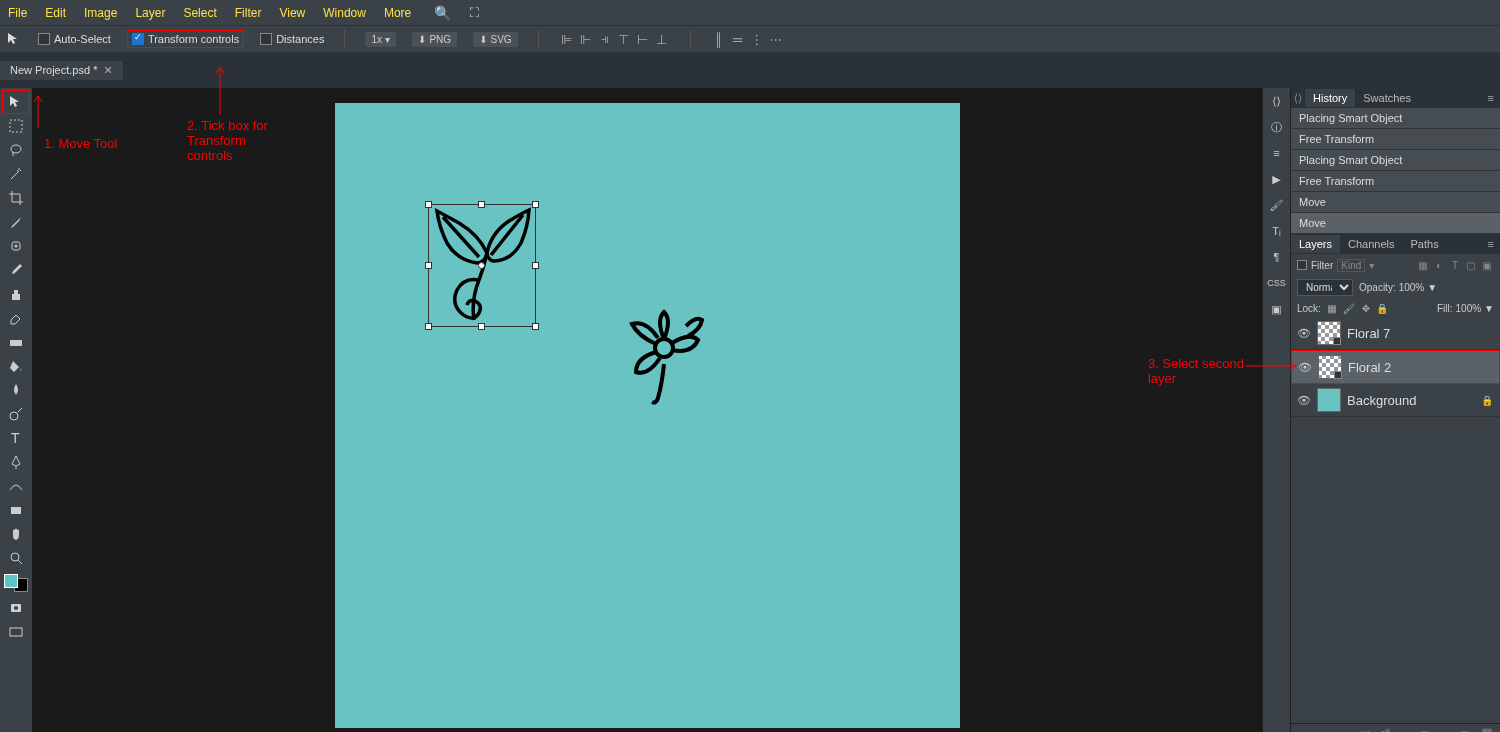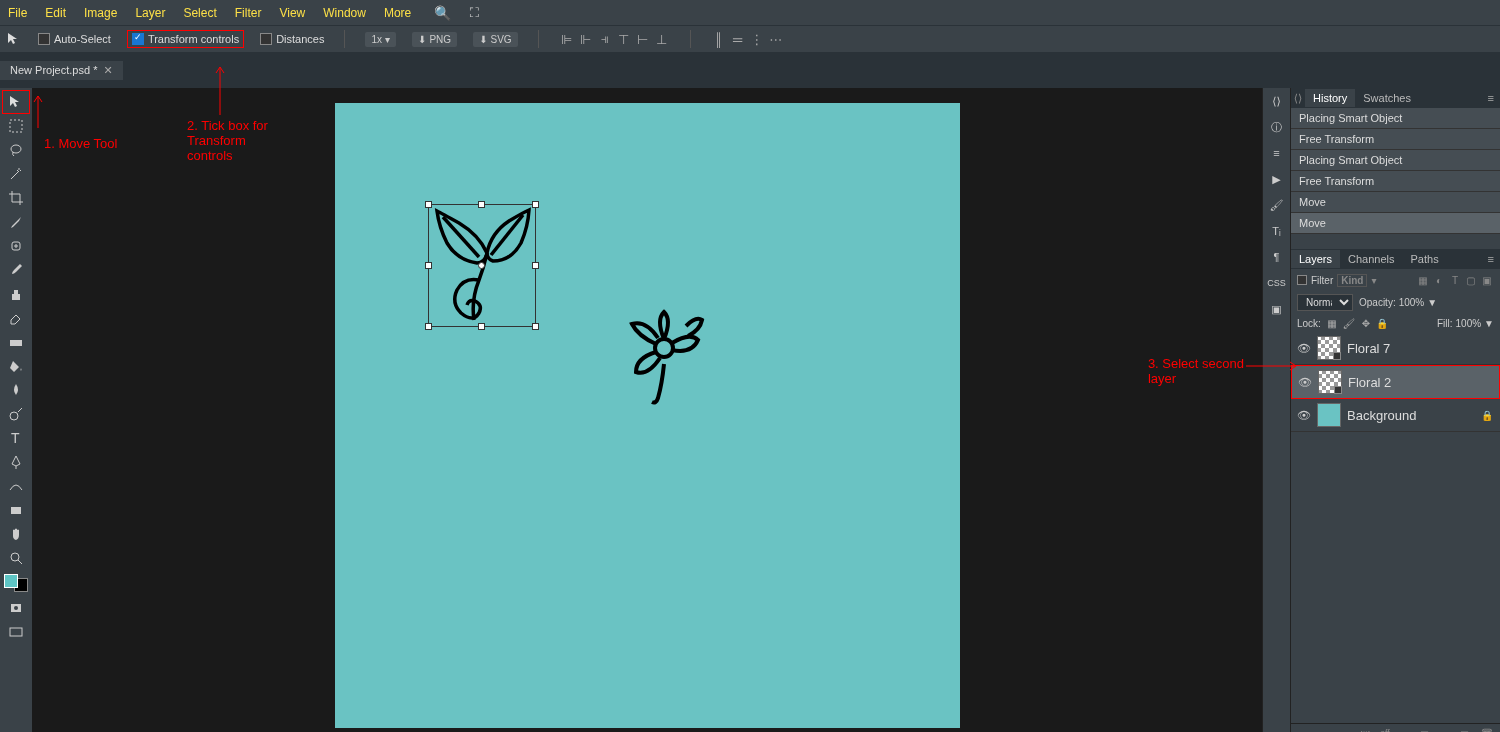--- a/index.html
+++ b/index.html
@@ -378,30 +378,30 @@
     </div>
     <div class="history-list">
       <div class="history-item">Placing Smart Object</div>
       <div class="history-item">Free Transform</div>
       <div class="history-item">Placing Smart Object</div>
       <div class="history-item">Free Transform</div>
       <div class="history-item">Move</div>
       <div class="history-item active">Move</div>
     </div>
 
-    <div class="panel-tabs" style="margin-top:15px;justify-content:center;">
+    <div class="panel-tabs" style="margin-top:0;justify-content:center;">
       <span class="panel-tab active">Layers</span>
       <span class="panel-tab">Channels</span>
       <span class="panel-tab">Paths</span>
       <span class="panel-menu">≡</span>
     </div>
     <div class="layers-opts">
       <span class="checkbox"></span>
       <span>Filter</span>
-      <span style="background:#2Elements;border:1px solid #555;padding:0 3px;color:#888;font-weight:bold;">Kind</span>
+      <span style="background:#2Elements;border:1px solid #555;padding:0 3px;color:#888;">Kind</span>
       <span style="color:#888;">▾</span>
       <div class="filter-icons">
         <span class="filter-icon">▦</span>
         <span class="filter-icon">◐</span>
         <span class="filter-icon">T</span>
         <span class="filter-icon">▢</span>
         <span class="filter-icon">▣</span>
       </div>
     </div>
     <div class="blend-row">

